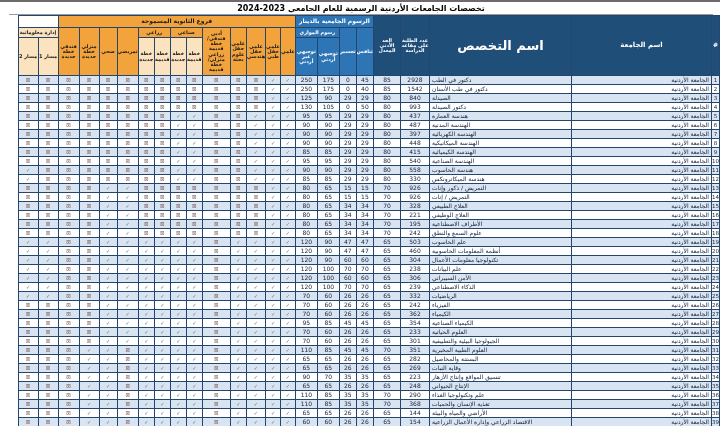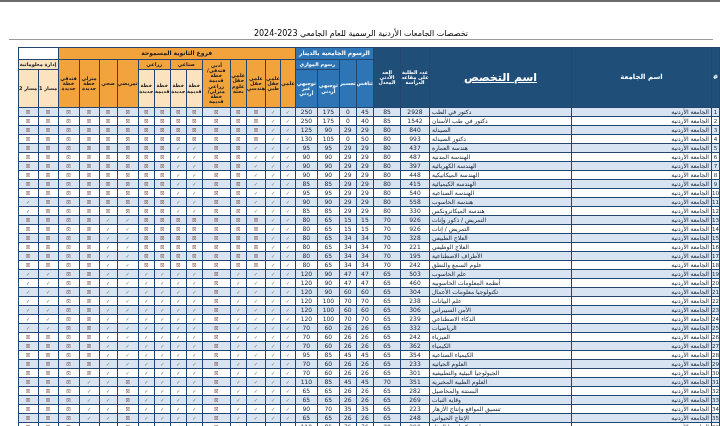--- a/index.html
+++ b/index.html
@@ -1,19 +1,19 @@
 <!DOCTYPE html>
 <html lang="ar" dir="rtl"><head>
 <meta charset="utf-8">
 <style>
   html,body{margin:0;padding:0;background:#ffffff;width:720px;height:426px;overflow:hidden;
     font-family:"DejaVu Sans",sans-serif;}
   .page{position:absolute;top:0;left:0;width:720px;height:426px;background:#fff;border-top:2px solid #6b6b6b;}
-  .title{width:704px;margin:7px 7px;text-align:center;font-size:8px;font-weight:normal;color:#000;
-    padding:20px 0 1px 0;border-bottom:1px solid #9a9a9a;}
+  .title{width:704px;margin:0 7px;text-align:center;font-size:8px;font-weight:bold;color:#000;
+    padding:2px 0 1px 0;border-bottom:1px solid #9a9a9a;}
   table{border-collapse:collapse;table-layout:fixed;margin:0 0 0 7px;direction:rtl;}
   td,th{border:1px solid #24456e;padding:0;overflow:hidden;white-space:nowrap;}
   thead th{white-space:normal;line-height:1.05;}
   .h-navy{background:#1f4e79;color:#fff;font-size:6px;font-weight:bold;}
   .h-blue{background:#2e75b6;color:#fff;font-size:5px;font-weight:bold;}
   .h-amber{background:#f2a33c;color:#1a1a1a;font-size:5px;font-weight:bold;}
   .h-cream{background:#fbe3c0;color:#1a1a1a;font-size:5px;font-weight:bold;}
   .h-blank{background:#ffffff;border:1px solid #24456e;}
   tbody td{height:8px;font-size:6px;color:#152235;line-height:8px;text-align:center;}
   tbody tr:nth-child(odd){background:#d9e4f2;}
@@ -54,21 +54,21 @@
         <col style="width:18px">
         <col style="width:20px">
       <col style="width:21px">
         <col style="width:20px">
         <col style="width:20px">
     </colgroup>
     <thead>
       <tr style="height:12px;">
         <th rowspan="3" class="h-navy">#</th>
         <th rowspan="3" class="h-navy" style="font-size:7px;margin-top:30px;">اسم الجامعة</th>
-        <th rowspan="3" class="h-navy" style="font-size:11px;text-decoration:underline;">اسم التخصص</th>
+        <th rowspan="3" class="h-navy" style="font-size:13px;">اسم التخصص</th>
         <th rowspan="3" class="h-navy" style="font-size:5px;">عدد الطلبة على مقاعد الدراسة</th>
         <th rowspan="3" class="h-navy" style="font-size:5px;">الحد الأدنى المعدل</th>
         <th colspan="4" class="h-blue" style="font-size:6px;">الرسوم الجامعية بالدينار</th>
         <th colspan="13" class="h-amber" style="font-size:6px;">فروع الثانوية المسموحة</th>
         <th colspan="2" class="h-blank"></th>
       </tr>
       <tr style="height:10px;">
         <th rowspan="2" class="h-blue">تنافس</th>
         <th rowspan="2" class="h-blue">تجسير</th>
         <th colspan="2" class="h-blue">رسوم الموازي</th>

